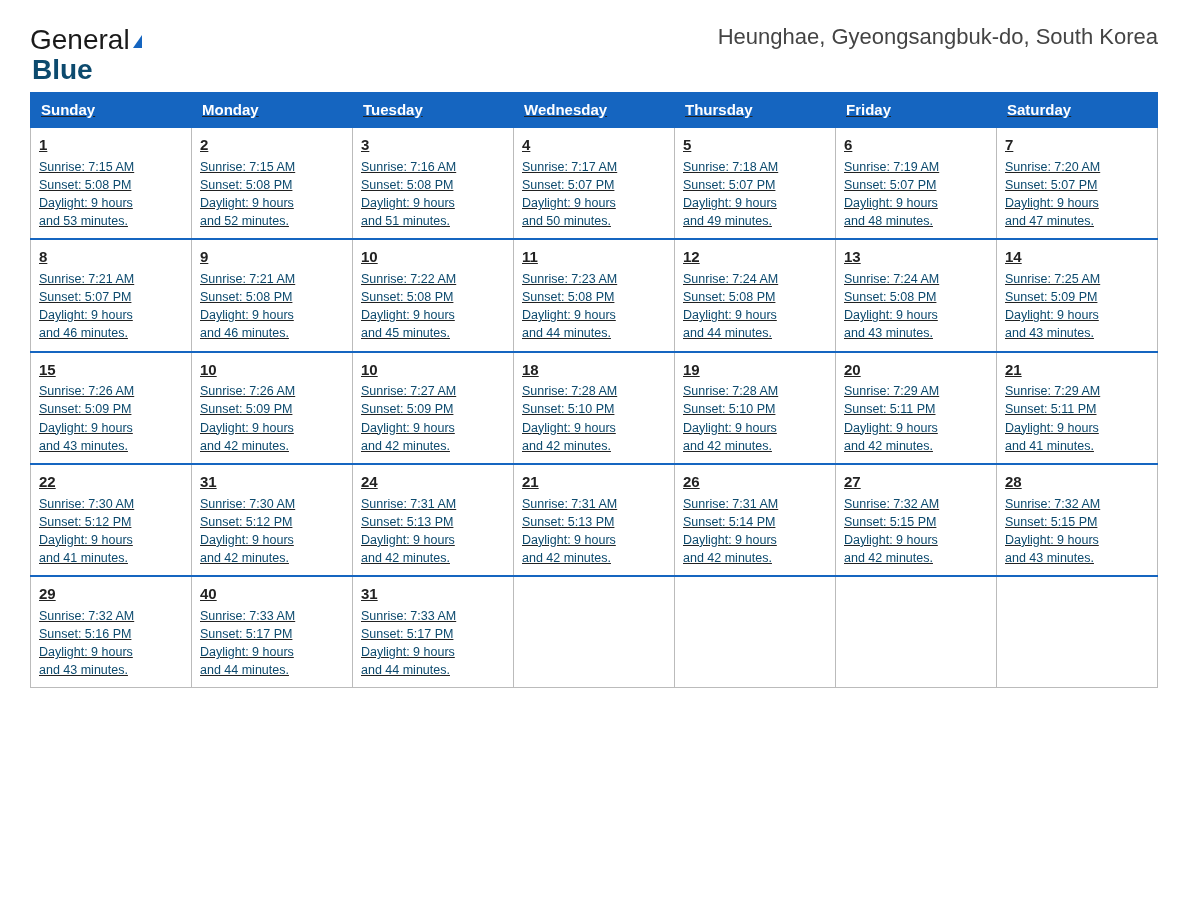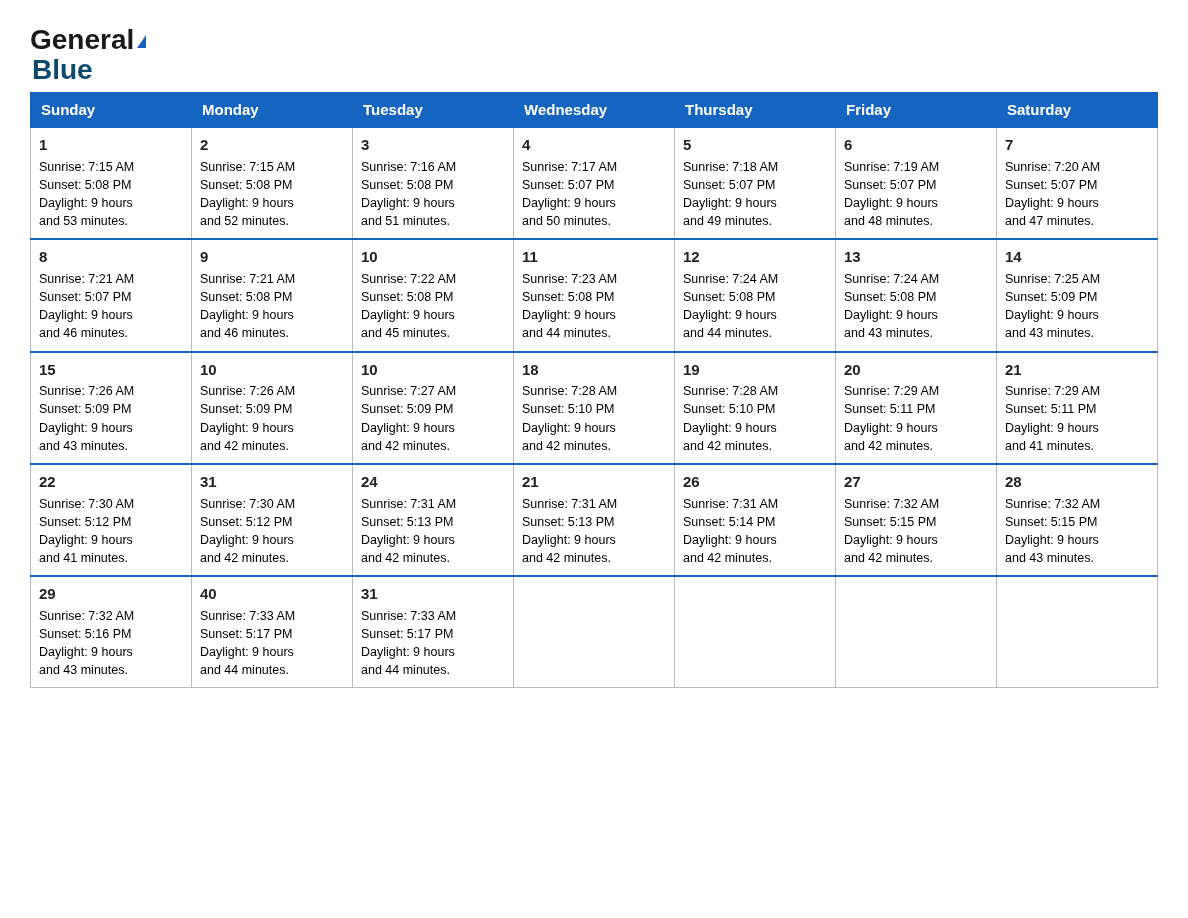--- a/index.html
+++ b/index.html
@@ -18,21 +18,21 @@
       margin-bottom: 6px;
     }
     .logo-area {
       display: flex;
       flex-direction: column;
       align-items: flex-start;
       padding-top: 6px;
     }
     .logo-text {
       font-size: 28px;
-      font-weight: bold;
+      font-weight: normal;
       color: #1a1a1a;
       line-height: 1;
     }
     .logo-text span.general { color: #1a1a1a; }
     .logo-line2 {
       font-size: 28px;
       font-weight: bold;
       color: #0c4a6e;
       margin-left: 2px;
     }
@@ -47,20 +47,21 @@
     }
     .location-title {
       font-size: 22px;
       color: #444;
       margin-top: 4px;
     }
     .calendar-table {
       width: 100%;
       border-collapse: collapse;
       margin-top: 2px;
+      text-decoration: underline;
     }
     .calendar-table th {
       background-color: #1565c0;
       color: #fff;
       font-size: 15px;
       font-weight: bold;
       padding: 8px 10px;
       text-align: left;
       border: 1px solid #1565c0;
     }
@@ -77,21 +78,21 @@
     .calendar-table tr:not(:last-child) td {
       border-bottom: 1px solid #bbb;
     }
     .day-number {
       font-size: 15px;
       font-weight: bold;
       display: block;
       margin-bottom: 2px;
     }
     .day-info {
-      color: #000000;
+      color: #0c4a6e;
       font-size: 12.5px;
     }
     .empty-cell {
       background: #fff;
     }
     .week-row td {
       border-top: 2px solid #1565c0;
     }
   </style>
 </head>
@@ -100,20 +101,21 @@
 <div class="header-top">
   <div class="logo-area">
     <div style="display:flex;align-items:center;">
       <span class="logo-text">
         <span class="general">General</span><span style="display:inline-block;width:0;height:0;border-left:9px solid transparent;border-right:0px solid transparent;border-bottom:13px solid #1565c0;margin-left:3px;vertical-align:middle;"></span>
       </span>
     </div>
     <div class="logo-line2">Blue</div>
   </div>
   <div class="title-area">
+    <div class="location-title">Heunghae, Gyeongsangbuk-do, South Korea</div>
   </div>
 </div>
 
 <table class="calendar-table">
   <thead>
     <tr>
       <th>Sunday</th>
       <th>Monday</th>
       <th>Tuesday</th>
       <th>Wednesday</th>

